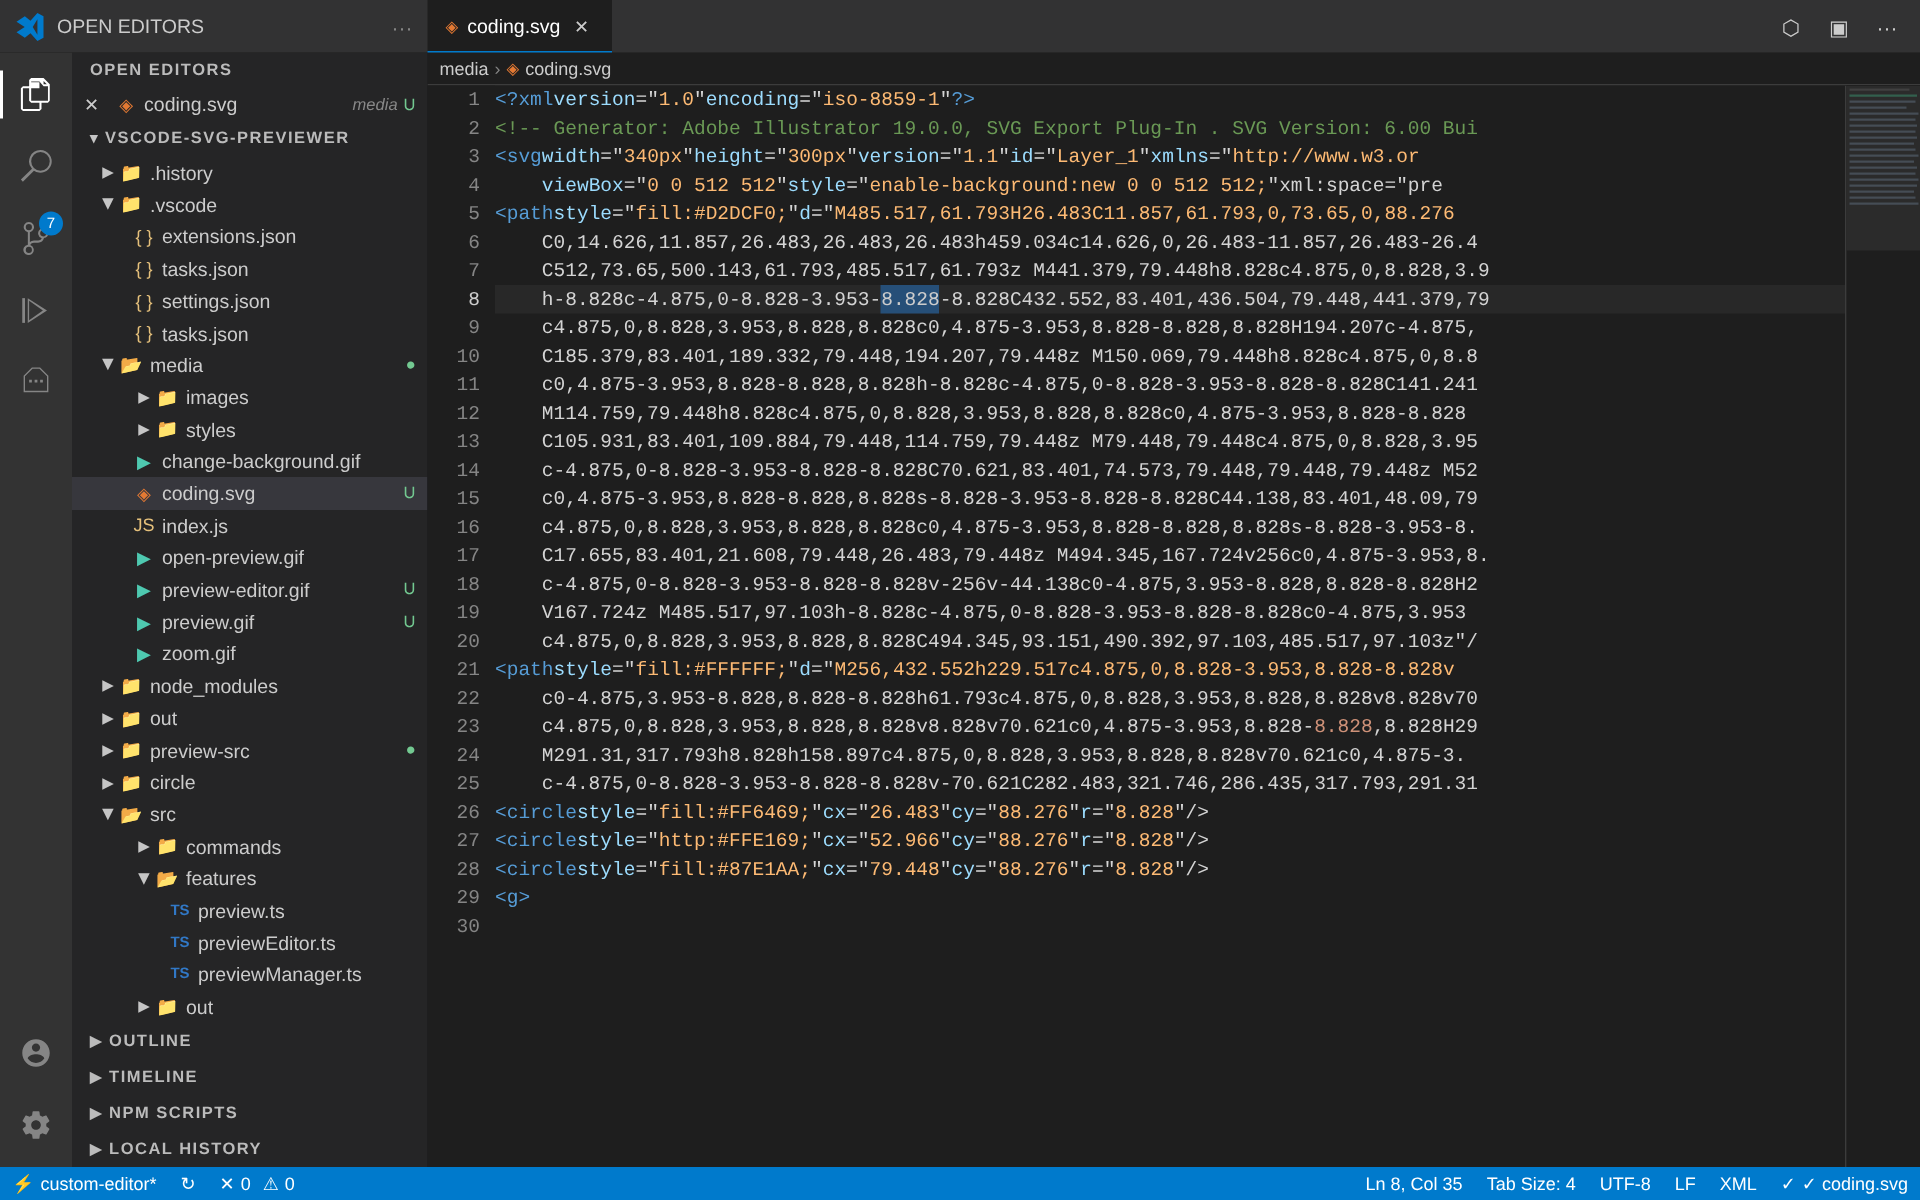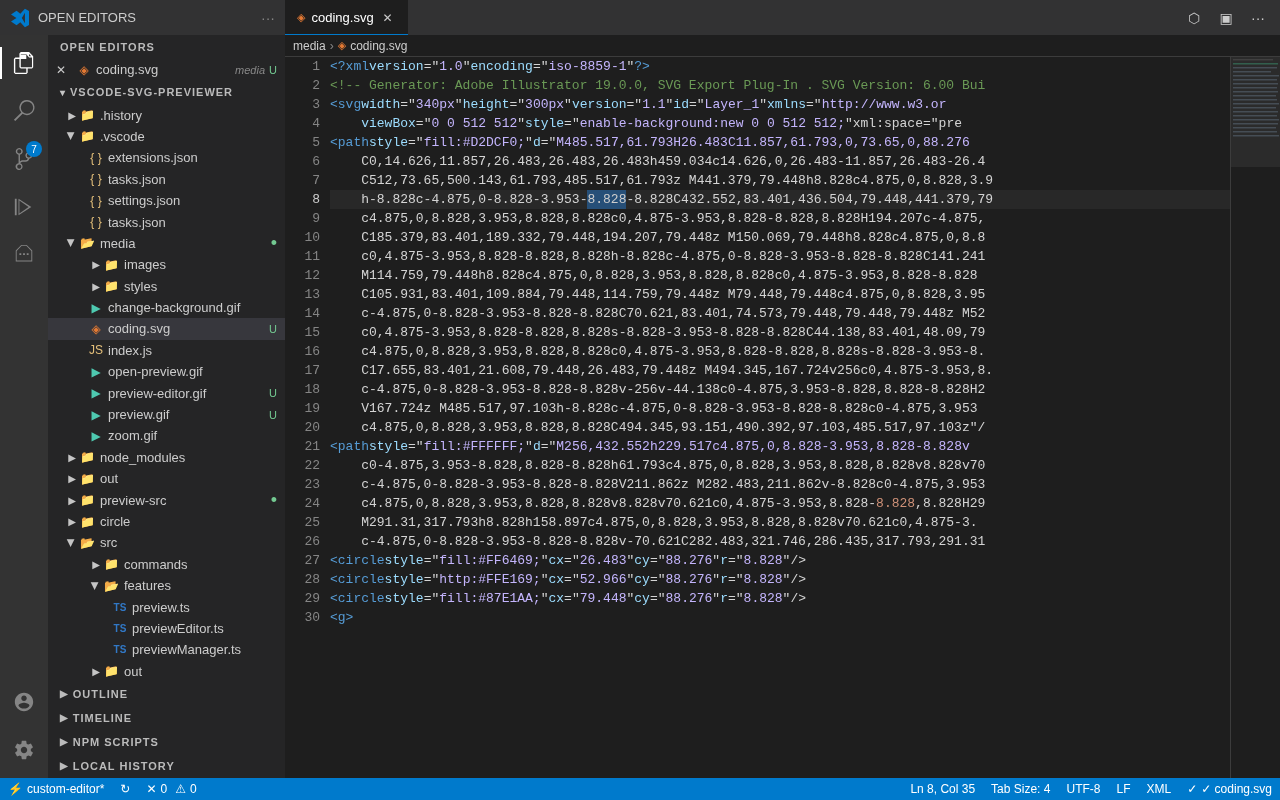--- a/index.html
+++ b/index.html
@@ -288,21 +288,21 @@
       display: flex;
       white-space: nowrap;
     }
     .code-line.active-line {
       background: #282828;
     }
 
     
     .c-tag { color: #569cd6; }
     .c-attr { color: #9cdcfe; }
-    .c-val { color: #c4b5fd; }
+    .c-val { color: #fdba74; }
     .c-comment { color: #6a9955; }
     .c-text { color: #d4d4d4; }
     .c-eq { color: #d4d4d4; }
     .c-selected { background: #264f78; }
 
     
     .minimap {
       width: 50px;
       background: #1e1e1e;
       border-left: 1px solid #3c3c3c;
@@ -819,23 +819,20 @@
             <span class="c-text"> </span>
             <span class="c-attr">d</span>
             <span class="c-eq">="</span>
             <span class="c-val">M256,432.552h229.517c4.875,0,8.828-3.953,8.828-8.828v</span>
         </div>
 
         <div class="code-line">
           <span class="c-text">&nbsp;&nbsp;&nbsp;&nbsp;c0-4.875,3.953-8.828,8.828-8.828h61.793c4.875,0,8.828,3.953,8.828,8.828v8.828v70</span>
         </div>
 
-        <div class="code-line">
-          <span class="c-text">&nbsp;&nbsp;&nbsp;&nbsp;c-4.875,0-8.828-3.953-8.828-8.828V211.862z M282.483,211.862v-8.828c0-4.875,3.953</span>
-        </div>
 
         <div class="code-line">
           <span class="c-text">&nbsp;&nbsp;&nbsp;&nbsp;c4.875,0,8.828,3.953,8.828,8.828v8.828v70.621c0,4.875-3.953,8.828-</span>
             <span style="color:#ce9178;">8.828</span>
             <span class="c-text">,8.828H29</span>
         </div>
 
         <div class="code-line">
           <span class="c-text">&nbsp;&nbsp;&nbsp;&nbsp;M291.31,317.793h8.828h158.897c4.875,0,8.828,3.953,8.828,8.828v70.621c0,4.875-3.</span>
         </div>

